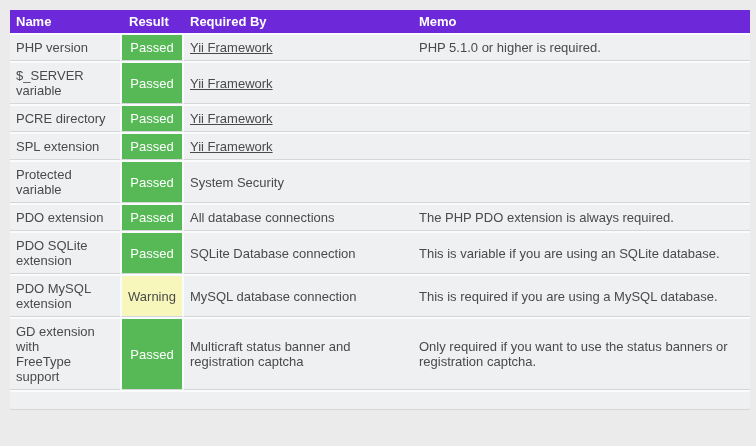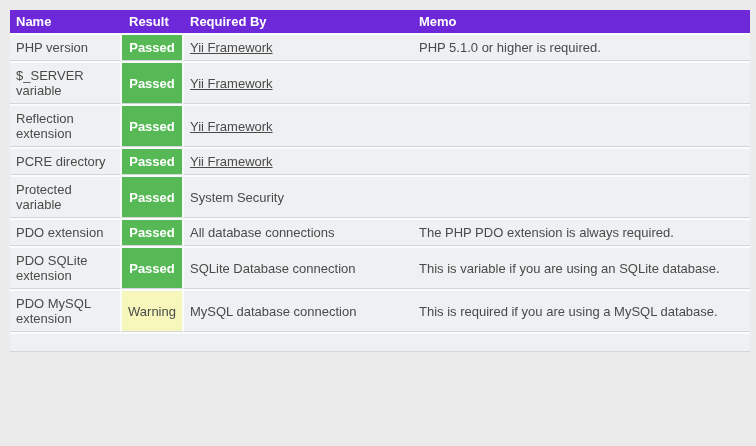--- a/index.html
+++ b/index.html
@@ -47,21 +47,21 @@
   .req-table td.col-result {
     text-align: center;
     border-left: 2px solid #fafbfc;
     border-right: 2px solid #fafbfc;
     padding-left: 2px;
     padding-right: 2px;
   }
   .req-table td.result-passed {
     background: #56b956;
     color: #ffffff;
-    font-weight: bold;
+    font-weight: normal;
   }
   .req-table td.result-warning {
     background: #f7f7bb;
     color: #4a4a4a;
     font-weight: normal;
   }
   a.req-link {
     color: #4a4a4a;
     text-decoration: underline;
   }
@@ -95,27 +95,27 @@
       <td class="col-req"><a href="#" class="req-link">Yii Framework</a></td>
       <td class="col-memo">PHP 5.1.0 or higher is required.</td>
     </tr>
     <tr>
       <td class="col-name">$_SERVER variable</td>
       <td class="col-result result-passed">Passed</td>
       <td class="col-req"><a href="#" class="req-link">Yii Framework</a></td>
       <td class="col-memo"></td>
     </tr>
     <tr>
-      <td class="col-name">Reflection extension</td>
+      <td class="col-name">PCRE directory</td>
       <td class="col-result result-passed">Passed</td>
       <td class="col-req"><a href="#" class="req-link">Yii Framework</a></td>
       <td class="col-memo"></td>
     </tr>
     <tr>
-      <td class="col-name">PCRE directory</td>
+      <td class="col-name">SPL extension</td>
       <td class="col-result result-passed">Passed</td>
       <td class="col-req"><a href="#" class="req-link">Yii Framework</a></td>
       <td class="col-memo"></td>
     </tr>
     <tr>
       <td class="col-name">Protected variable</td>
       <td class="col-result result-passed">Passed</td>
       <td class="col-req"><span>System Security</span></td>
       <td class="col-memo"></td>
     </tr>
@@ -130,17 +130,26 @@
       <td class="col-result result-passed">Passed</td>
       <td class="col-req"><span>SQLite Database connection</span></td>
       <td class="col-memo">This is variable if you are using an SQLite database.</td>
     </tr>
     <tr>
       <td class="col-name">PDO MySQL extension</td>
       <td class="col-result result-warning">Warning</td>
       <td class="col-req"><span>MySQL database connection</span></td>
       <td class="col-memo">This is required if you are using a MySQL database.</td>
     </tr>
+    <tr>
+      <td class="col-name">GD extension
+with
+FreeType
+support</td>
+      <td class="col-result result-passed">Passed</td>
+      <td class="col-req"><span>Multicraft status banner and registration captcha</span></td>
+      <td class="col-memo">Only required if you want to use the status banners or registration captcha.</td>
+    </tr>
     <tr class="partial-row">
       <td colspan="4"></td>
     </tr>
   </tbody>
 </table>
 
 </body></html>

